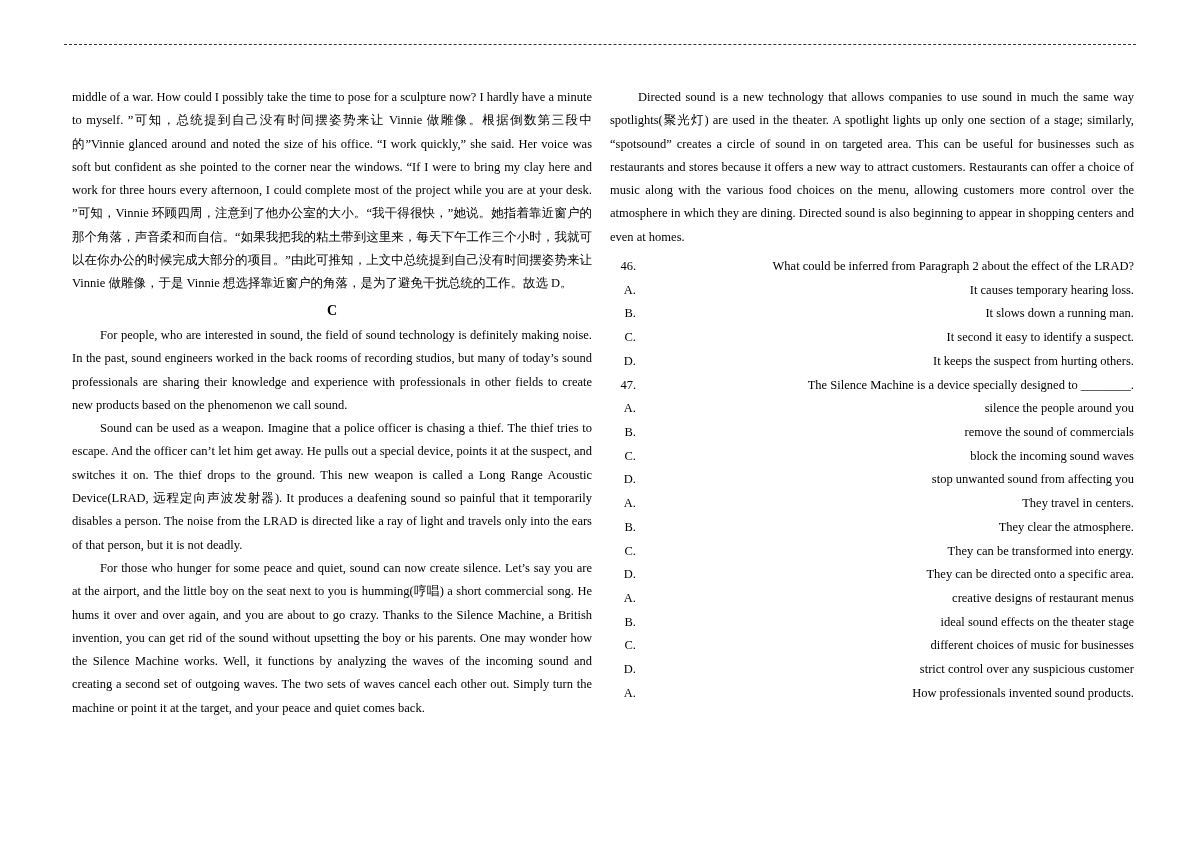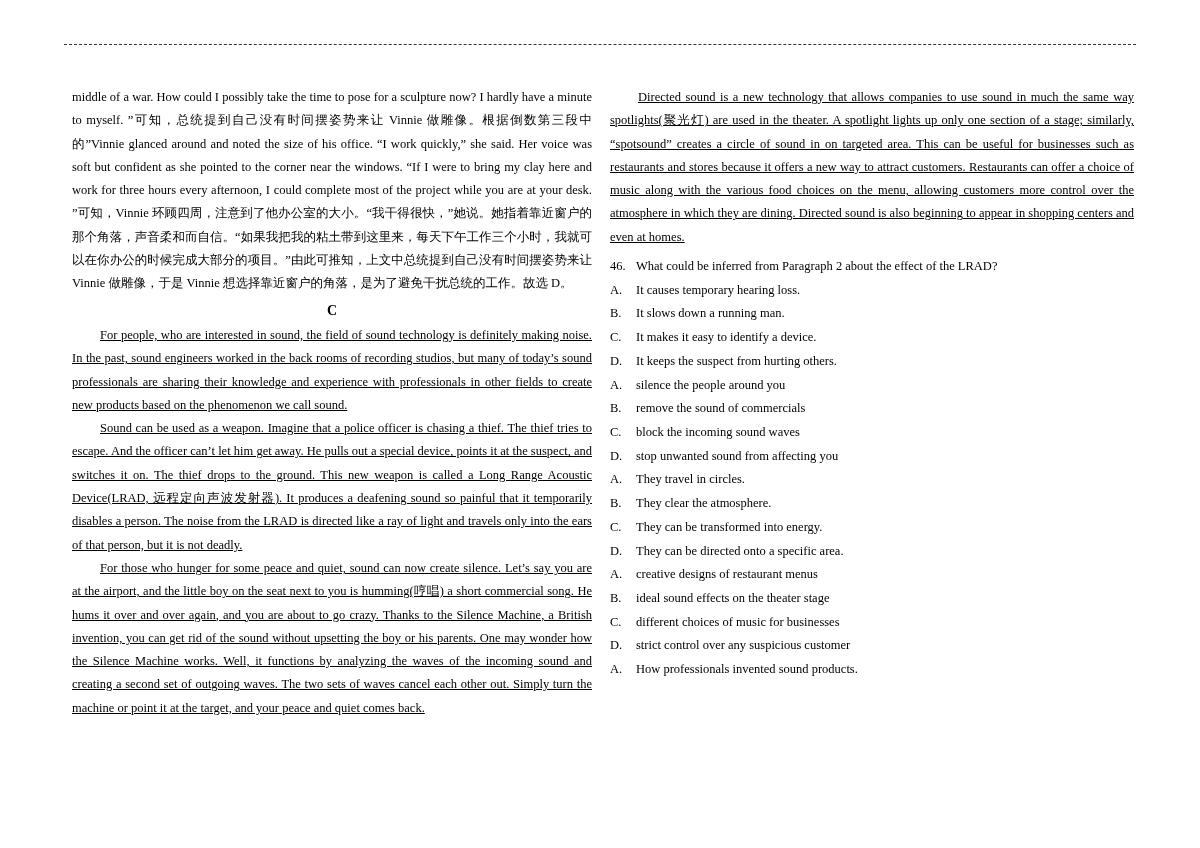--- a/index.html
+++ b/index.html
@@ -35,35 +35,35 @@
   .col {
     position: absolute;
     top: 86px;
     font-size: 12.5px;
     line-height: 23.3px;
     text-align: justify;
   }
   .col-left  { left: 72px;  width: 520px; }
   .col-right { left: 610px; width: 524px; }
   .para { margin: 0; }
-  .indent { text-indent: 28px; text-decoration: underline; }
+  .indent { text-indent: 28px; }
   .heading-bold {
     font-weight: bold;
     margin-top: 6px;
   }
   .section-heading {
     margin: 3px 0 2px 0;
     text-align: center;
     font-weight: bold;
     font-size: 14px;
   }
   .questions {
     margin-top: 6px;
     line-height: 23.7px;
-    text-align: left;
+    text-align: right;
   }
   .q-block { margin: 0; }
   .q-line { display: flex; }
   .q-num {
     flex: 0 0 26px;
     width: 26px;
   }
   .q-text { flex: 1 1 auto; }
   .footer-num {
     position: absolute;
@@ -102,29 +102,33 @@
         <div class="q-line">
             <span class="q-num">A.</span>
             <span class="q-text">It causes temporary hearing loss.</span>
           </div>
         <div class="q-line">
             <span class="q-num">B.</span>
             <span class="q-text">It slows down a running man.</span>
           </div>
         <div class="q-line">
             <span class="q-num">C.</span>
-            <span class="q-text">It makes it easy to identify a device.</span>
+            <span class="q-text">It second it easy to identify a suspect.</span>
           </div>
         <div class="q-line">
             <span class="q-num">D.</span>
             <span class="q-text">It keeps the suspect from hurting others.</span>
           </div>
       </div>
 
       <div class="q-block">
+        <div class="q-line">
+            <span class="q-num">47.</span>
+            <span class="q-text">The Silence Machine is a device specially designed to ________.</span>
+          </div>
         <div class="q-line">
             <span class="q-num">A.</span>
             <span class="q-text">silence the people around you</span>
           </div>
         <div class="q-line">
             <span class="q-num">B.</span>
             <span class="q-text">remove the sound of commercials</span>
           </div>
         <div class="q-line">
             <span class="q-num">C.</span>
@@ -132,21 +136,21 @@
           </div>
         <div class="q-line">
             <span class="q-num">D.</span>
             <span class="q-text">stop unwanted sound from affecting you</span>
           </div>
       </div>
 
       <div class="q-block">
         <div class="q-line">
             <span class="q-num">A.</span>
-            <span class="q-text">They travel in circles.</span>
+            <span class="q-text">They travel in centers.</span>
           </div>
         <div class="q-line">
             <span class="q-num">B.</span>
             <span class="q-text">They clear the atmosphere.</span>
           </div>
         <div class="q-line">
             <span class="q-num">C.</span>
             <span class="q-text">They can be transformed into energy.</span>
           </div>
         <div class="q-line">

